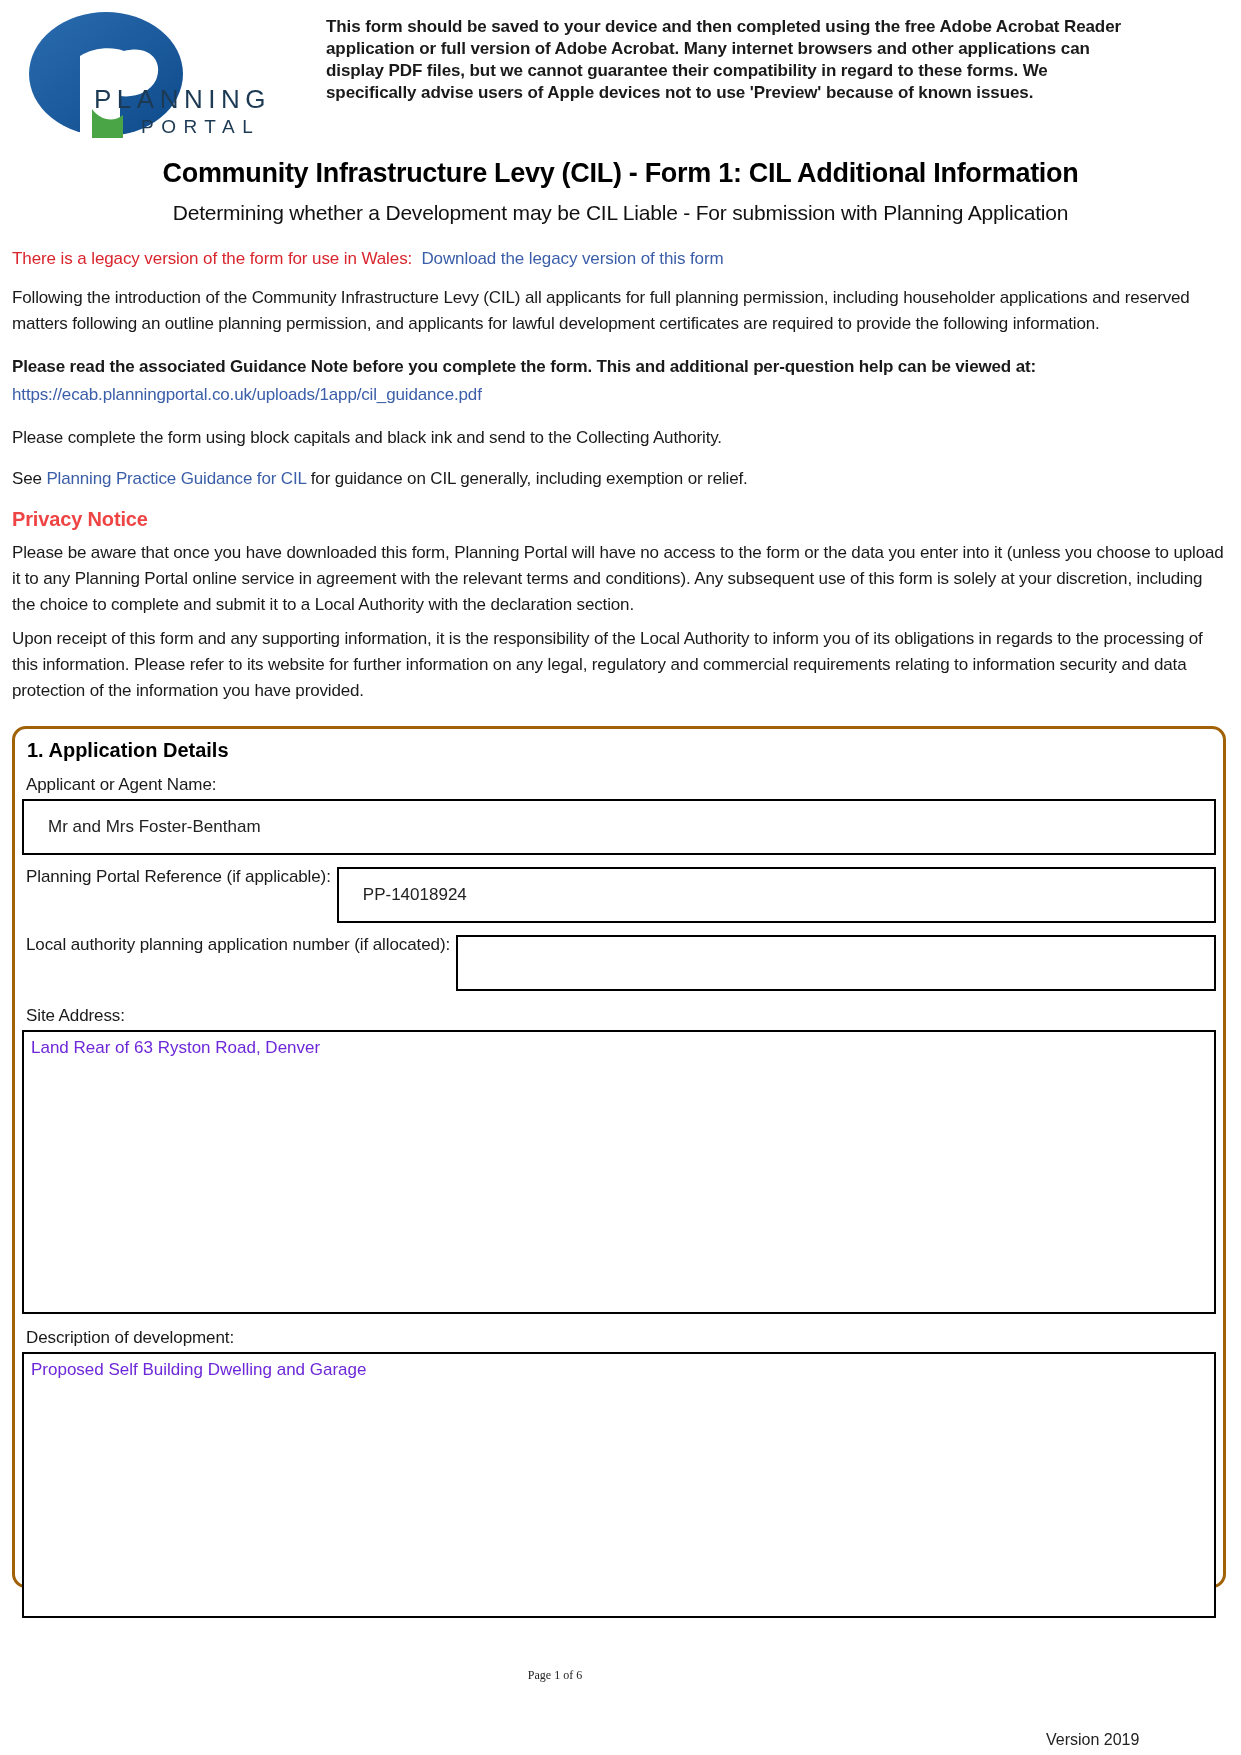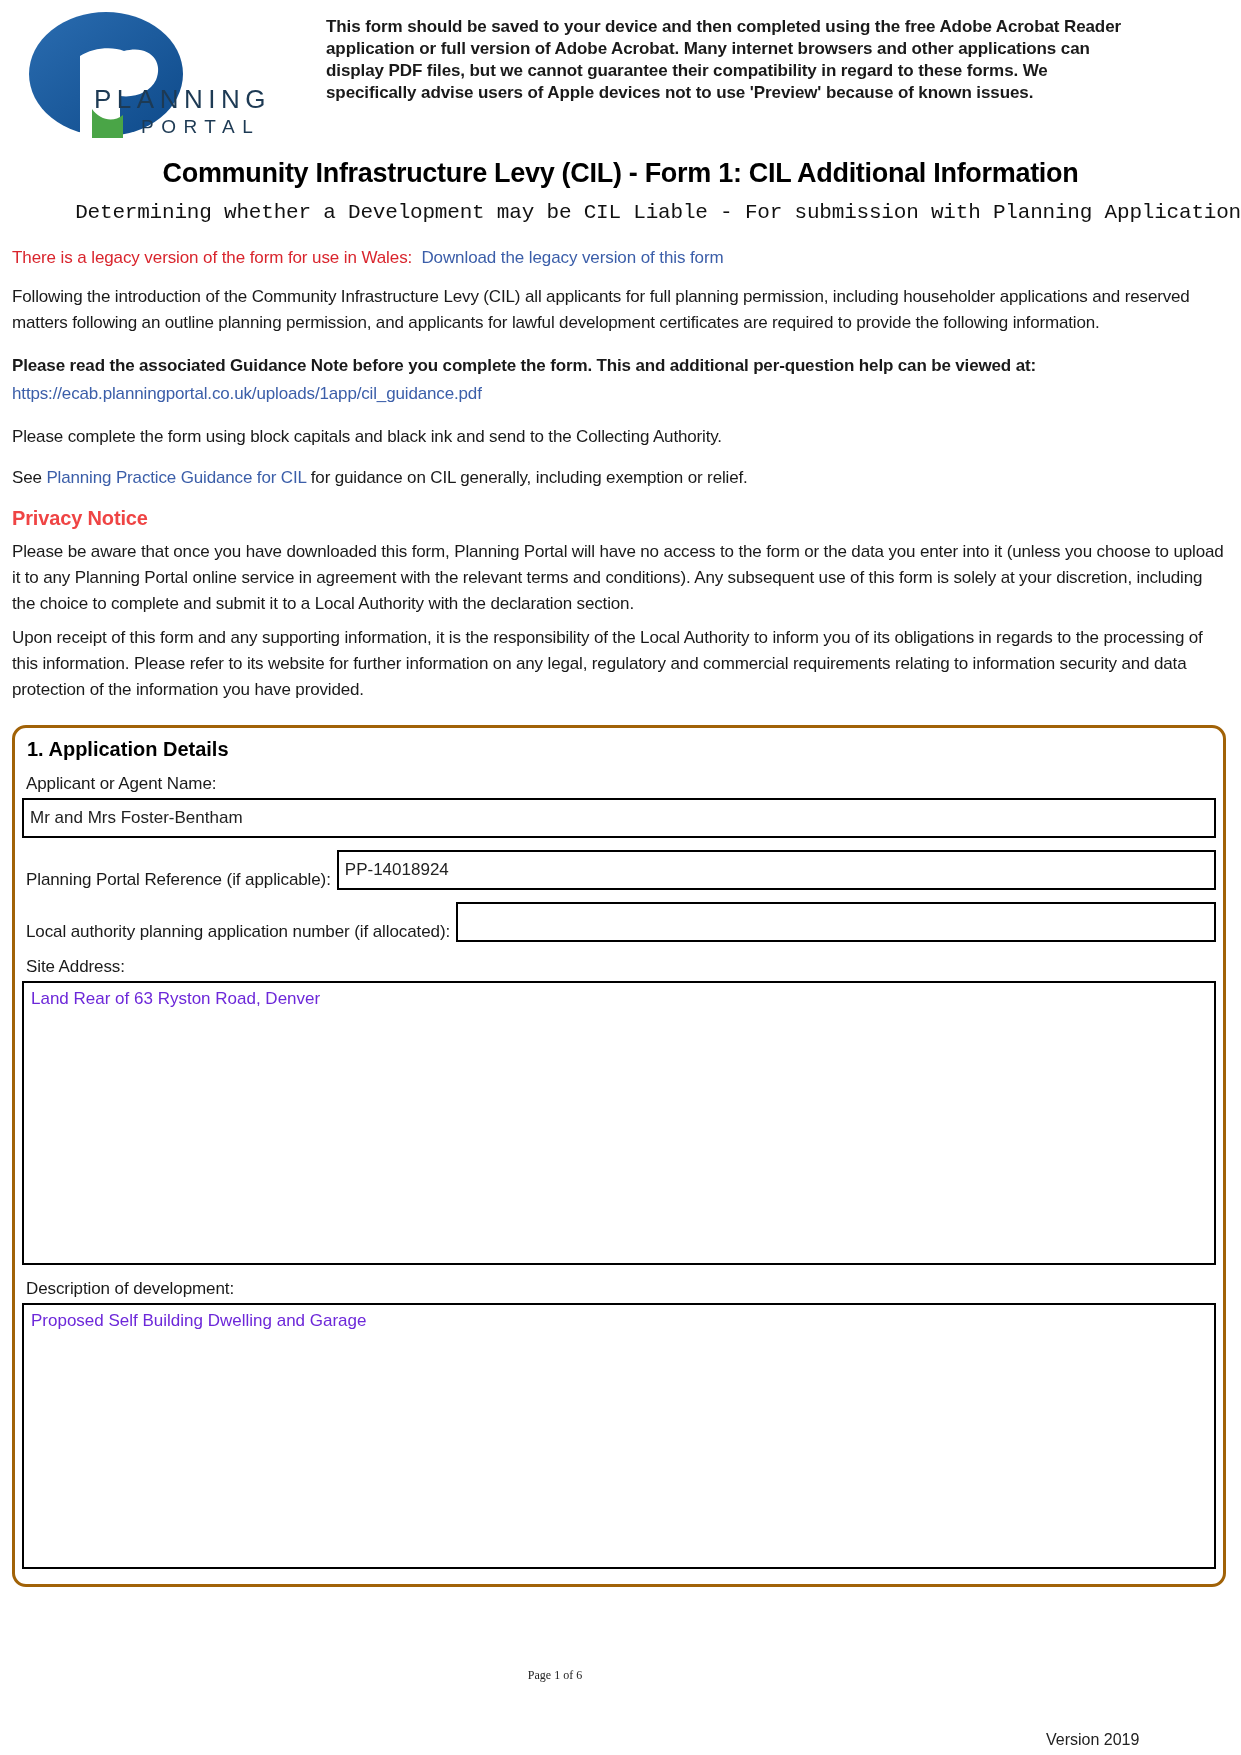--- a/index.html
+++ b/index.html
@@ -15,49 +15,48 @@
   .logo{width:252px;height:130px;flex-shrink:0;}
   .top-notice{
     font-weight:bold;font-size:17px;line-height:1.3;
     width:800px;padding-top:8px;letter-spacing:-0.1px;
   }
   h1.title{
     text-align:center;font-size:27px;margin:20px 0 0 0;
     font-weight:bold;letter-spacing:-0.3px;color:#000;
   }
   .subtitle{
-    text-align:right;font-size:21px;margin-top:12px;color:#111;
+    text-align:center;font-size:21px;margin-top:12px;color:#111;
     letter-spacing:-0.2px;
-    font-family:Liberation Mono, monospace;
   }
   .note{margin:20px 12px 0 12px;font-size:17px;line-height:28px;color:#d9252d;letter-spacing:-0.1px;}
   .note b{font-weight:bold;}
   .link{color:#3b5ea9;text-decoration:none;cursor:pointer;}
   .body-text{margin:0 14px 0 12px;font-size:17px;line-height:26px;letter-spacing:-0.15px;}
   p.para{margin:16px 0 0 0;}
   p.para.first{margin-top:12px;}
   p.para.bold{font-weight:bold;line-height:28px;}
   .privacy-heading{font-size:20px;font-weight:bold;margin:14px 0 0 0;color:#ef4444;}
   p.pp{margin:8px 0 0 0;}
   
   .section-box{
     margin:22px 15px 0 12px;
     border:3px solid #a16207;border-radius:14px;
     padding:8px 7px 0 7px;
     height:862px;box-sizing:border-box;
   }
   .section-heading{font-size:20px;font-weight:bold;margin:2px 0 0 5px;color:#000;}
   .field-label{font-size:17px;margin:13px 0 4px 4px;letter-spacing:-0.1px;}
   .text-input{
-    width:100%;box-sizing:border-box;height:40px;
+    width:100%;box-sizing:border-box;height:56px;
     border:2px solid #000;border-radius:0;
     font-family:"Liberation Sans",sans-serif;font-size:17px;color:#222;
-    padding:0 6px;background:#fff;outline:none;
+    padding:0 24px;background:#fff;outline:none;
   }
-  .field-row{display:flex;align-items:flex-end;margin-top:12px;}
+  .field-row{display:flex;align-items:flex-start;margin-top:12px;}
   .field-row .row-label{font-size:17px;padding-left:4px;letter-spacing:-0.1px;flex-shrink:0;}
   .field-row .text-input{flex:1;margin-left:6px;width:auto;}
   .big-box{
     width:100%;box-sizing:border-box;display:block;
     border:2px solid #000;border-radius:0;resize:none;
     font-family:"Liberation Sans",sans-serif;font-size:17px;color:#6d28d9;
     padding:6px 7px;background:#fff;outline:none;overflow:hidden;
   }
   .big-box.site{height:284px;margin-top:2px;}
   .big-box.desc{height:266px;margin-top:1px;}

